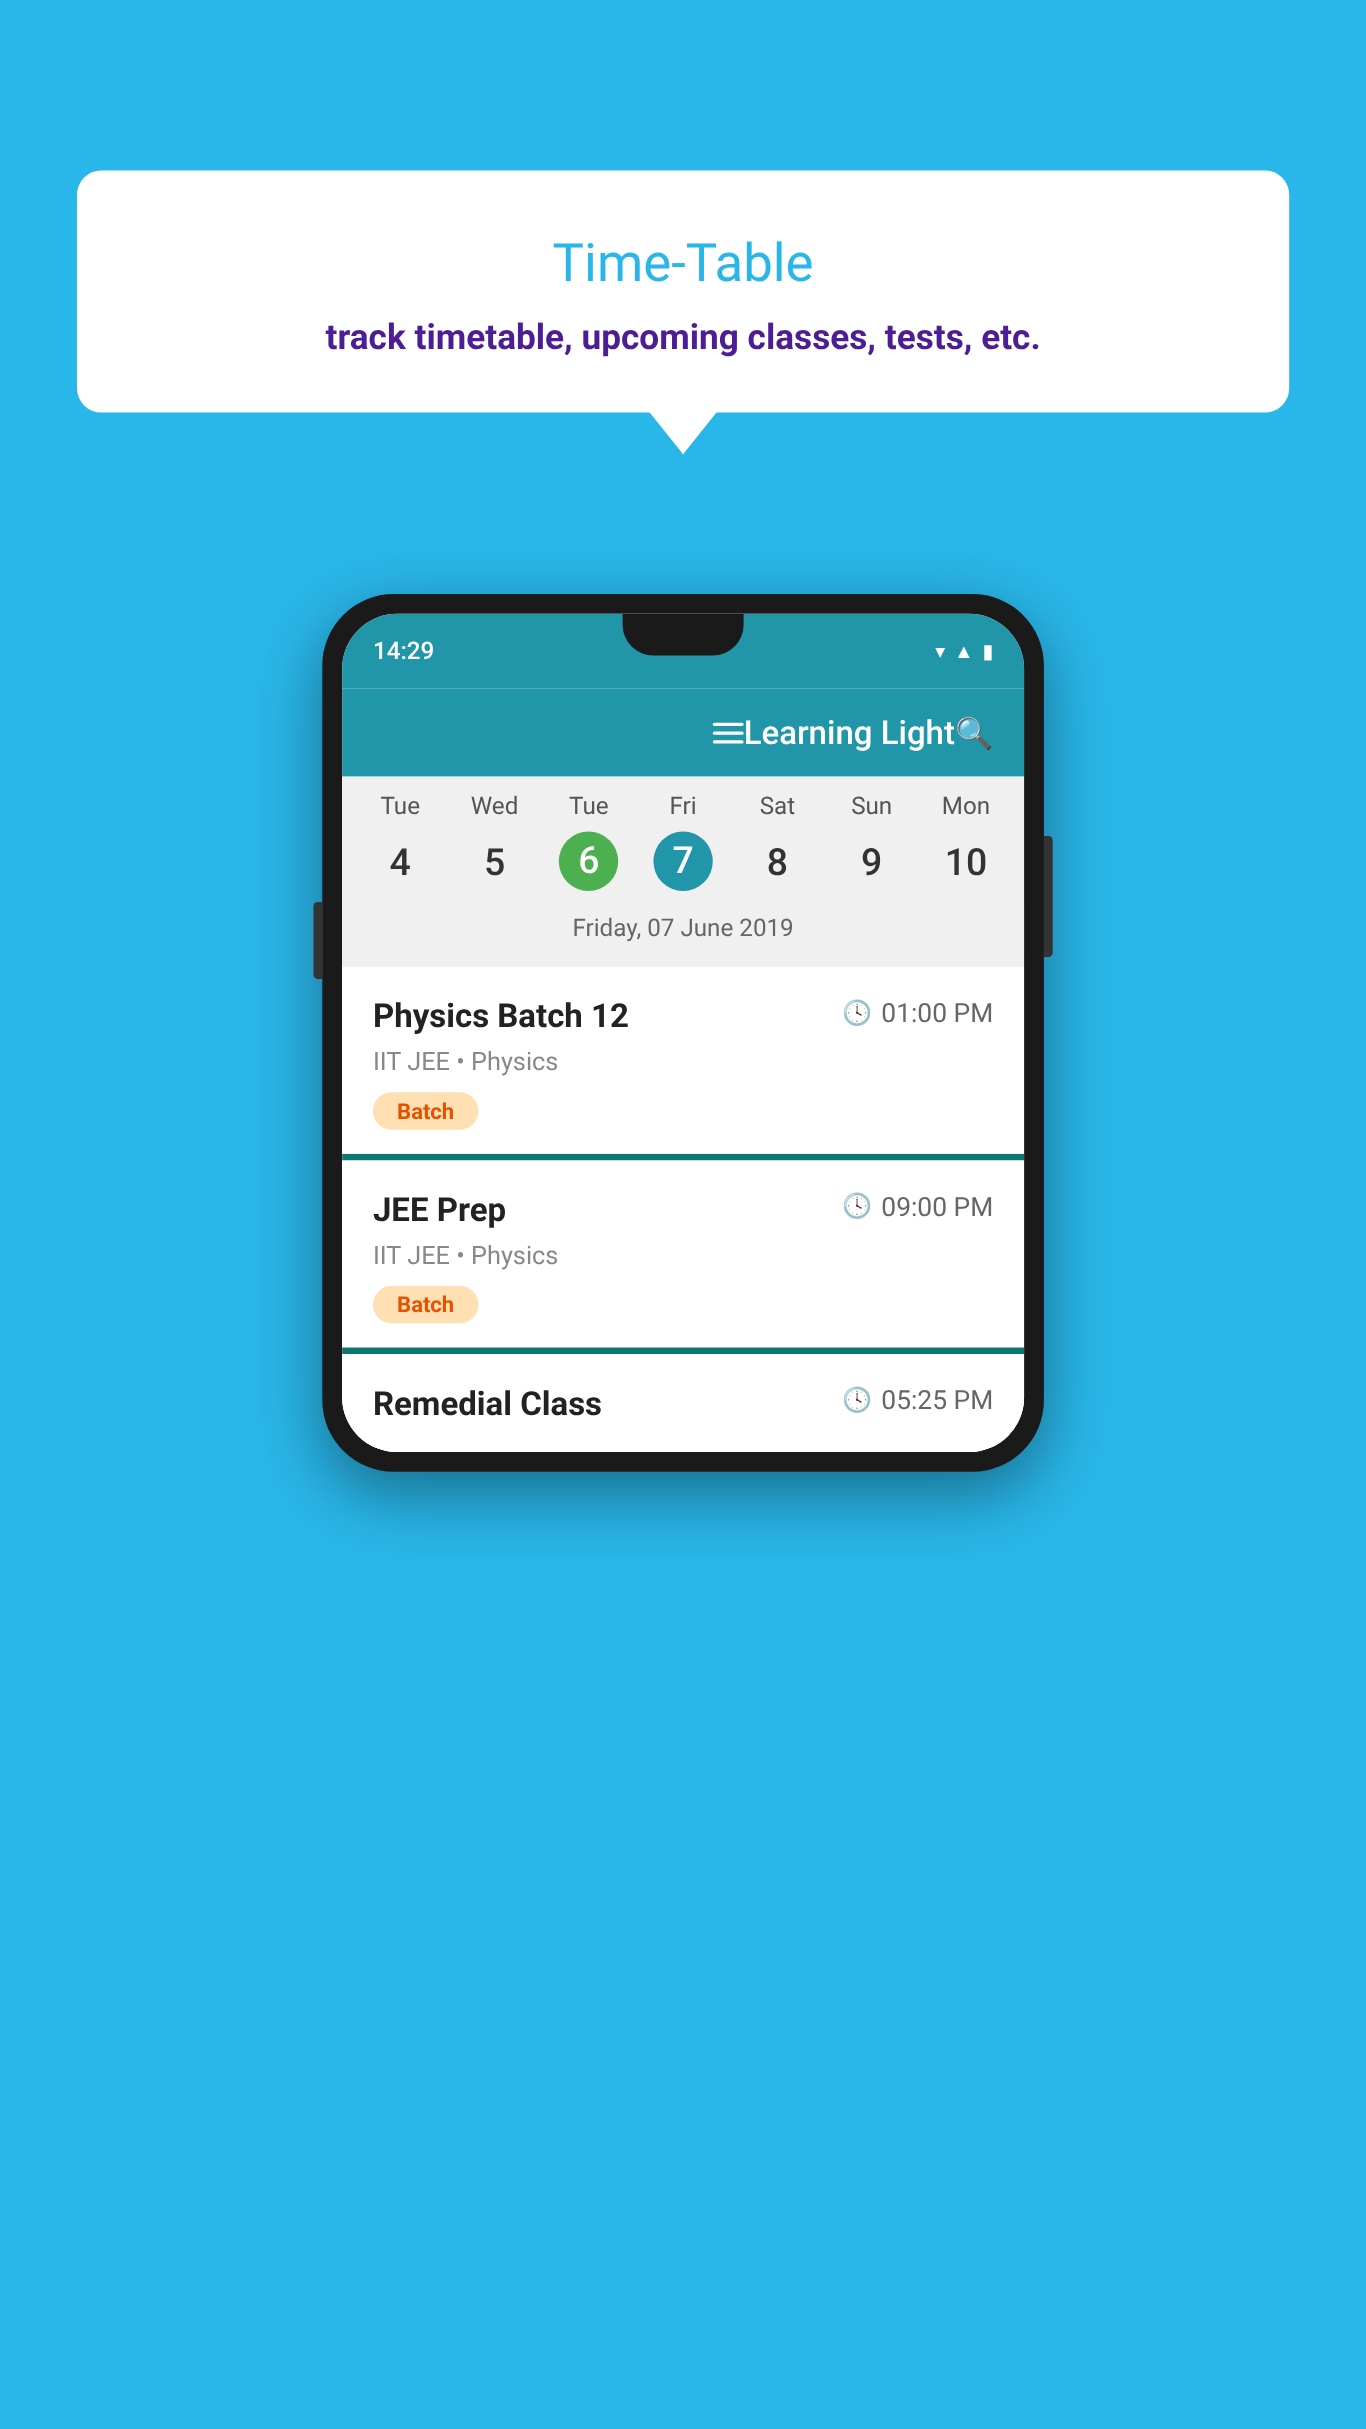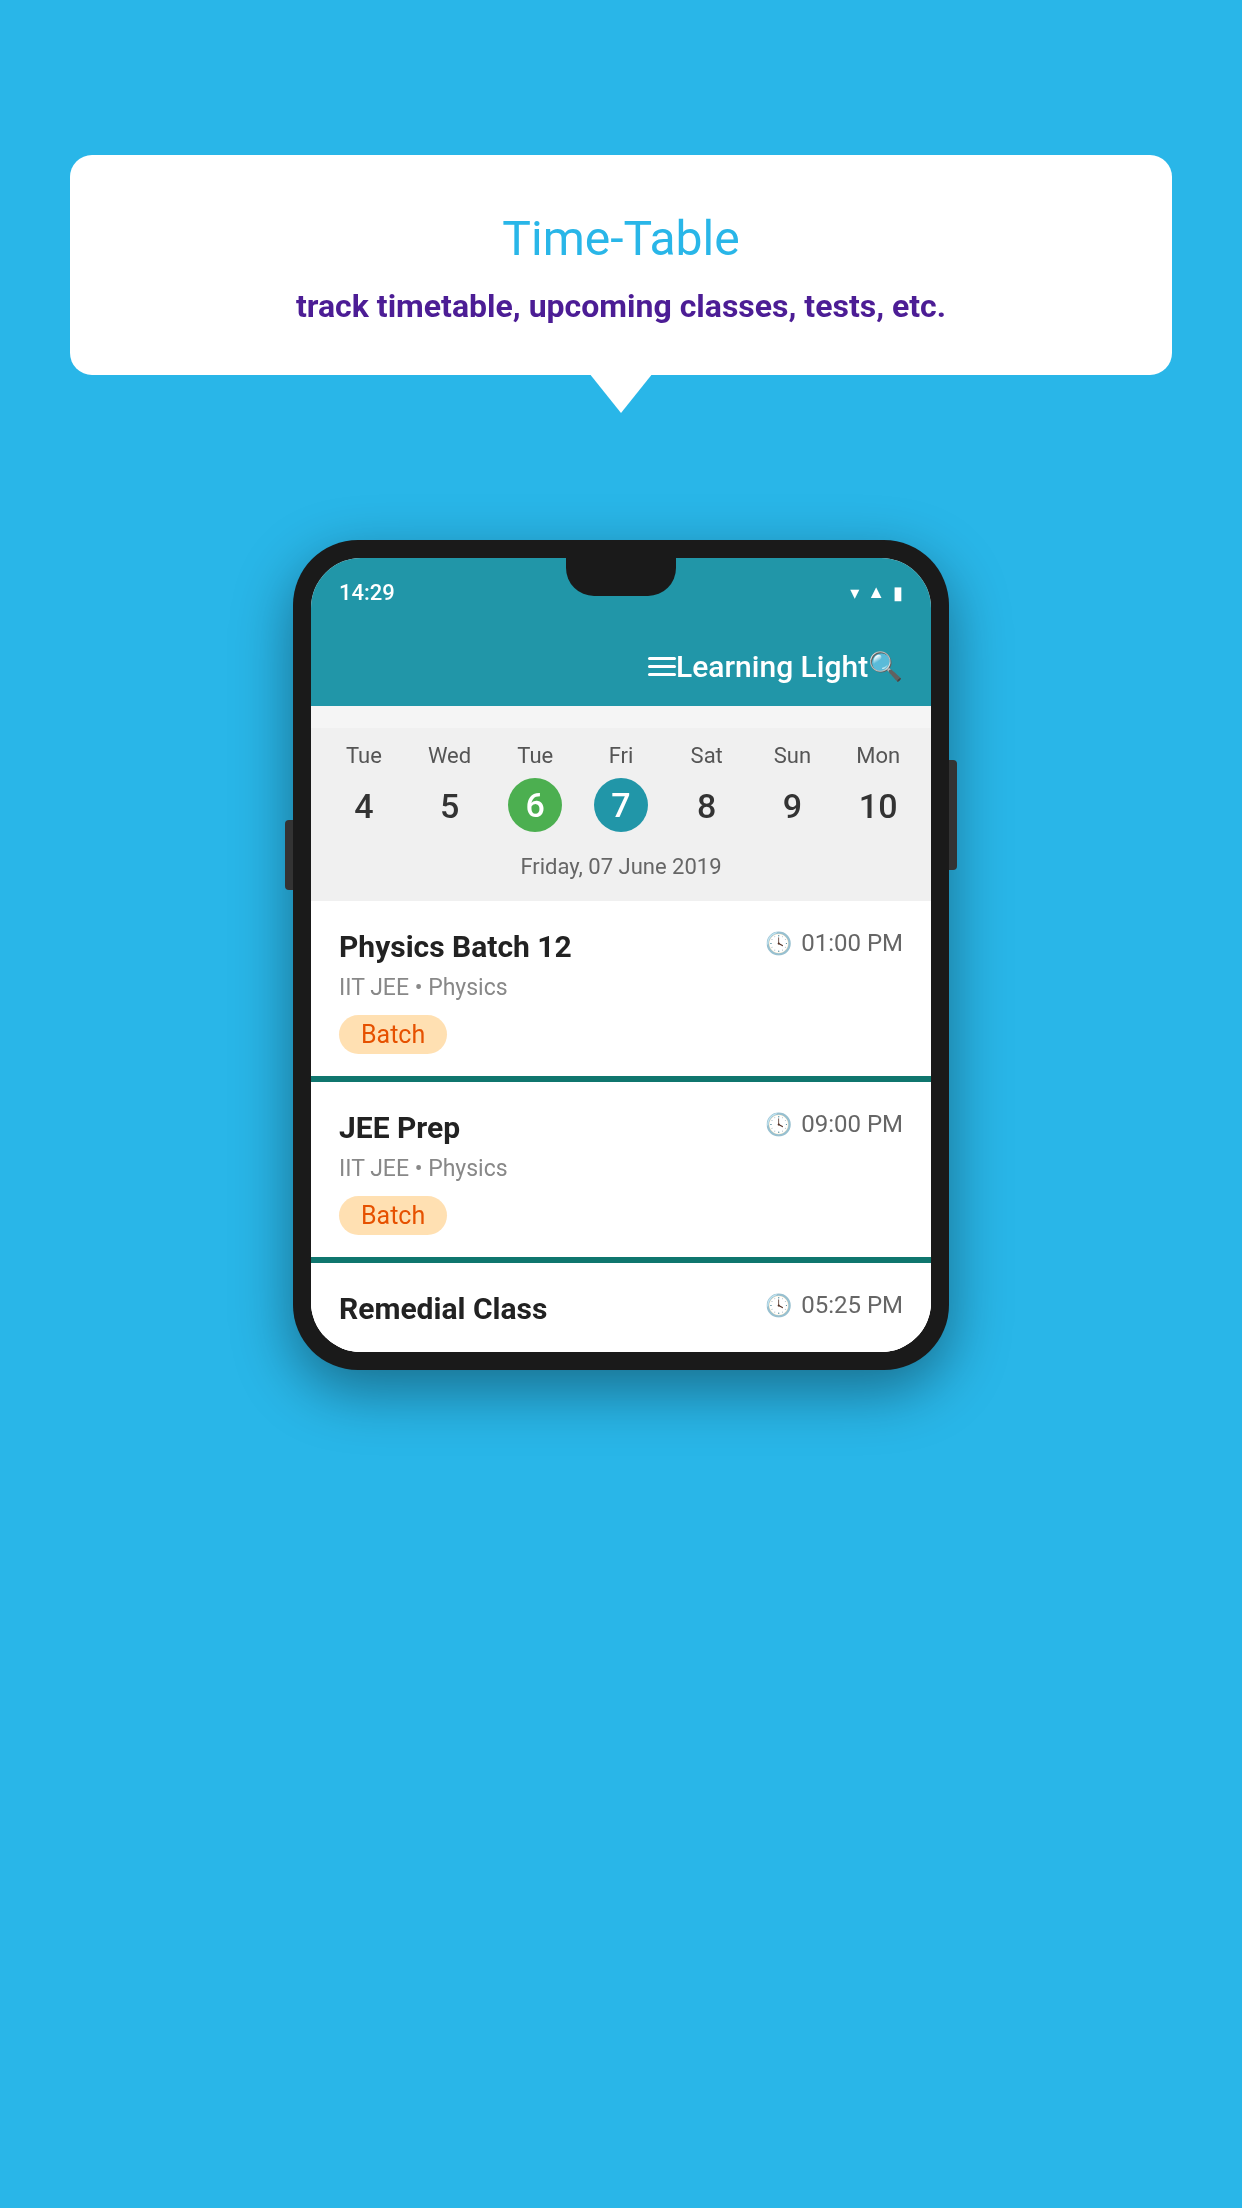--- a/index.html
+++ b/index.html
@@ -187,21 +187,20 @@
     
     .calendar-section {
       background: #f0f0f0;
       padding-bottom: 10px;
     }
 
     .day-headers {
       display: grid;
       grid-template-columns: repeat(7, 1fr);
       padding: 15px 10px 5px;
-      margin-top: 22px;
     }
 
     .day-header {
       text-align: center;
       font-size: 22px;
       color: #555;
       font-weight: 400;
     }
 
     .day-numbers {
@@ -289,22 +288,22 @@
       color: #888;
       margin-bottom: 14px;
     }
 
     .batch-badge {
       display: inline-block;
       background: #ffe0b2;
       color: #e65100;
       border-radius: 20px;
       padding: 5px 22px;
-      font-size: 25px;
-      font-weight: 400;
+      font-size: 20px;
+      font-weight: 700;
     }
 
     
     .schedule-item-last {
       padding: 28px 28px 16px;
       background: #fff;
     }
 
     .schedule-item-last .schedule-item-title {
       font-size: 30px;

